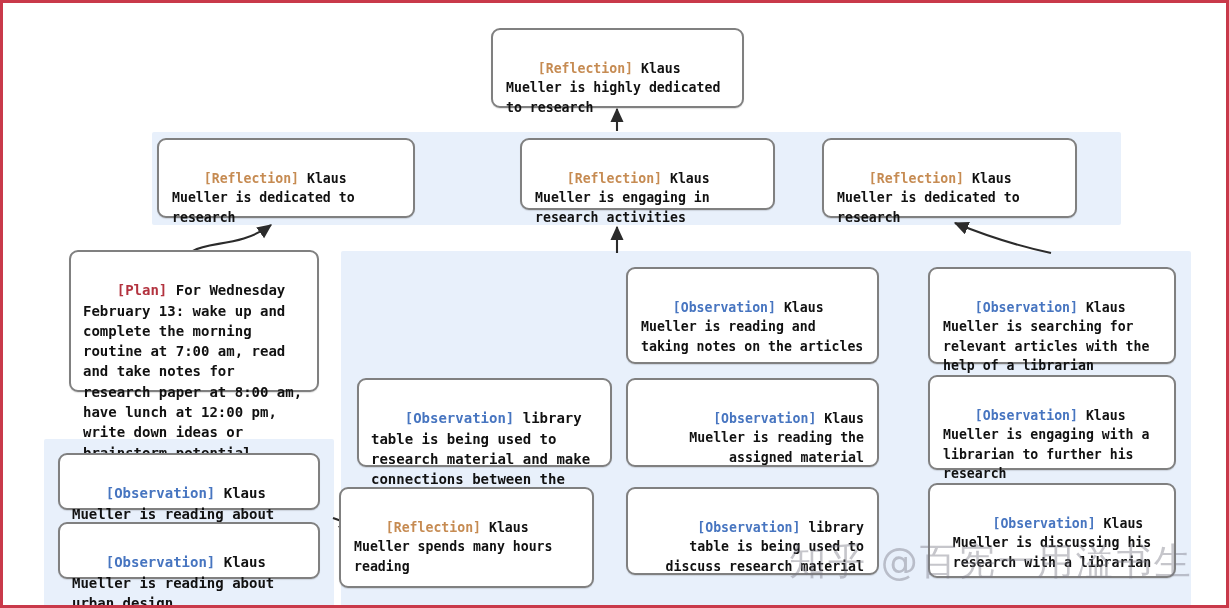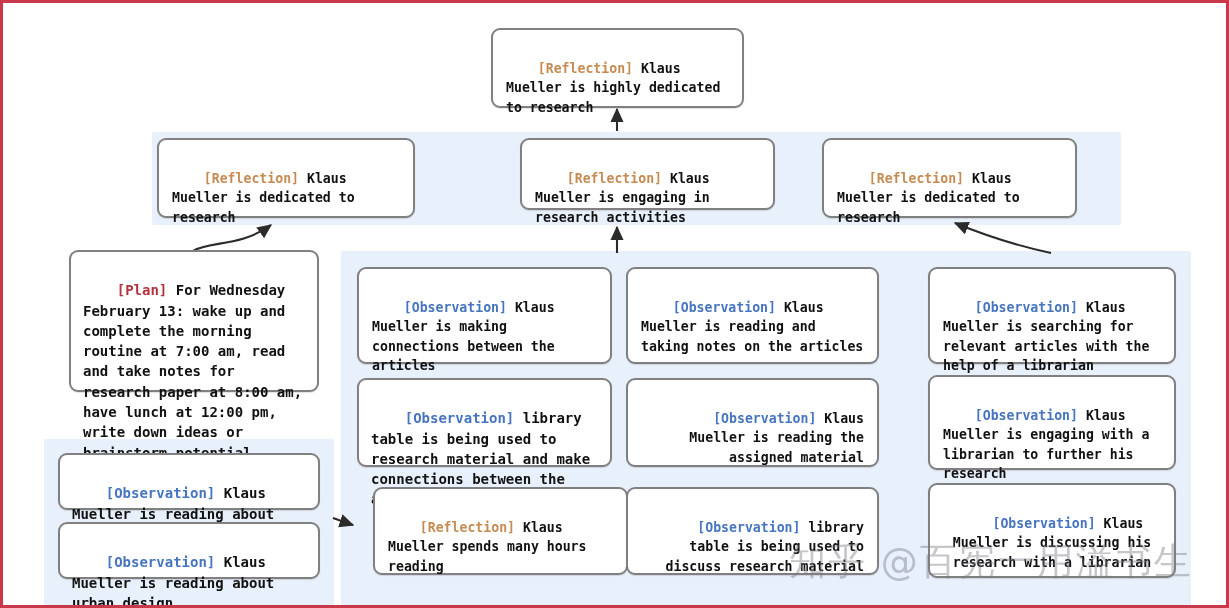--- a/index.html
+++ b/index.html
@@ -109,29 +109,26 @@
   </div>
 
   <div class="node small" style="left:55px;top:450px;width:262px;height:57px;">
     <span class="tag-observation">[Observation]</span><span class="body"> Klaus Mueller is reading about gentrification</span>
   </div>
 
   <div class="node small" style="left:55px;top:519px;width:262px;height:57px;">
     <span class="tag-observation">[Observation]</span><span class="body"> Klaus Mueller is reading about urban design</span>
   </div>
 
-  <div class="node" style="left:354px;top:264px;width:255px;height:97px;">
-    <span class="tag-observation">[Observation]</span><span class="body"> Klaus Mueller is making connections between the articles</span>
-  </div>
 
   <div class="node small" style="left:354px;top:375px;width:255px;height:89px;">
     <span class="tag-observation">[Observation]</span><span class="body"> library table is being used to research material and make connections between the articles</span>
   </div>
 
-  <div class="node" style="left:370px;top:484px;width:255px;height:88px;">
+  <div class="node" style="left:336px;top:484px;width:255px;height:101px;">
     <span class="tag-reflection">[Reflection]</span><span class="body"> Klaus Mueller spends many hours reading</span>
   </div>
 
   <div class="node" style="left:623px;top:264px;width:253px;height:97px;">
     <span class="tag-observation">[Observation]</span><span class="body"> Klaus Mueller is reading and taking notes on the articles</span>
   </div>
 
   <div class="node" style="left:623px;top:375px;width:253px;height:89px;text-align:right;">
     <span class="tag-observation">[Observation]</span><span class="body"> Klaus Mueller is reading the assigned material</span>
   </div>

